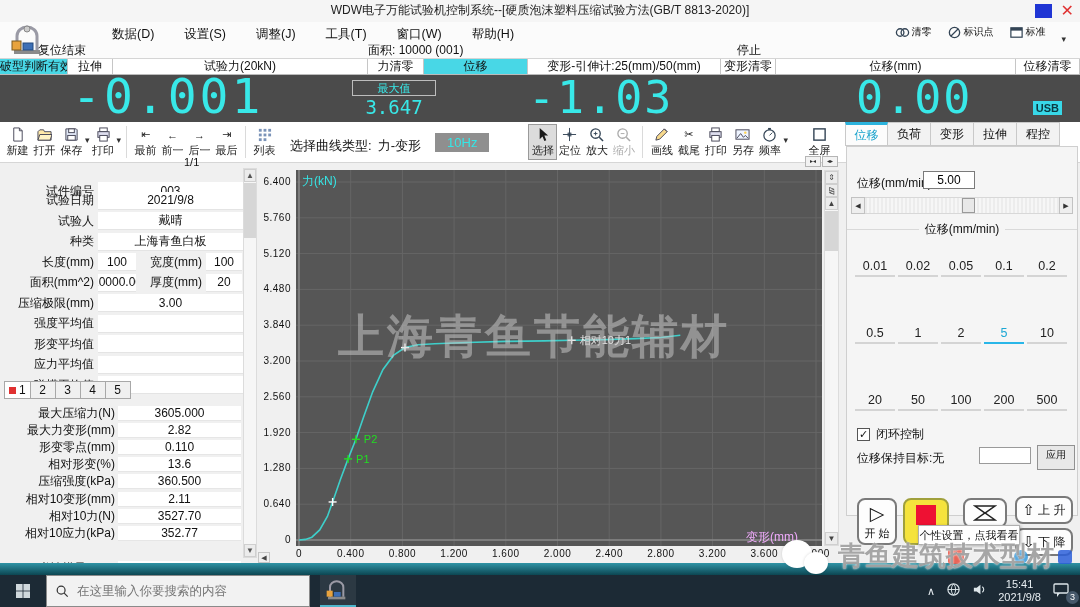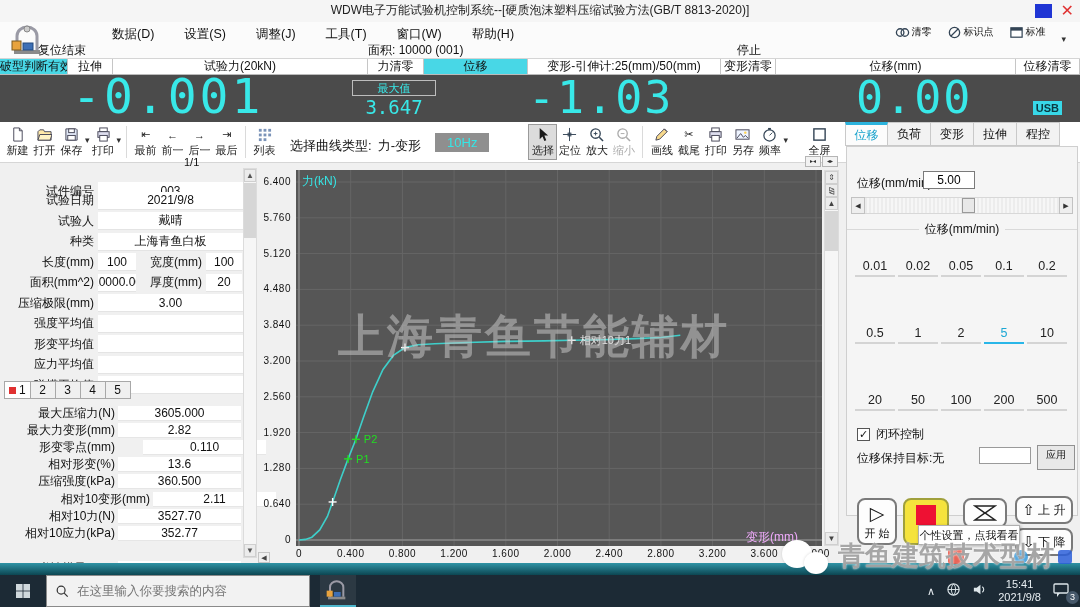--- a/index.html
+++ b/index.html
@@ -464,33 +464,33 @@
     </div>
   <div id="lp-results">
       <div class="res-row" style="top: 240px;">
         <span class="res-lab">最大压缩力(N)</span>
         <div class="res-inp">3605.000</div>
       </div>
       <div class="res-row" style="top: 257.2px;">
         <span class="res-lab">最大力变形(mm)</span>
         <div class="res-inp">2.82</div>
       </div>
-      <div class="res-row" style="top: 274.4px; gap: 25px;">
+      <div class="res-row" style="top: 274.4px;">
         <span class="res-lab">形变零点(mm)</span>
         <div class="res-inp">0.110</div>
       </div>
       <div class="res-row" style="top: 291.6px;">
         <span class="res-lab">相对形变(%)</span>
         <div class="res-inp">13.6</div>
       </div>
       <div class="res-row" style="top: 308.8px;">
         <span class="res-lab">压缩强度(kPa)</span>
         <div class="res-inp">360.500</div>
       </div>
-      <div class="res-row" style="top: 326px; padding-left: 35px;">
+      <div class="res-row" style="top: 326px;">
         <span class="res-lab">相对10变形(mm)</span>
         <div class="res-inp">2.11</div>
       </div>
       <div class="res-row" style="top: 343.2px;">
         <span class="res-lab">相对10力(N)</span>
         <div class="res-inp">3527.70</div>
       </div>
       <div class="res-row" style="top: 360.4px;">
         <span class="res-lab">相对10应力(kPa)</span>
         <div class="res-inp">352.77</div>

